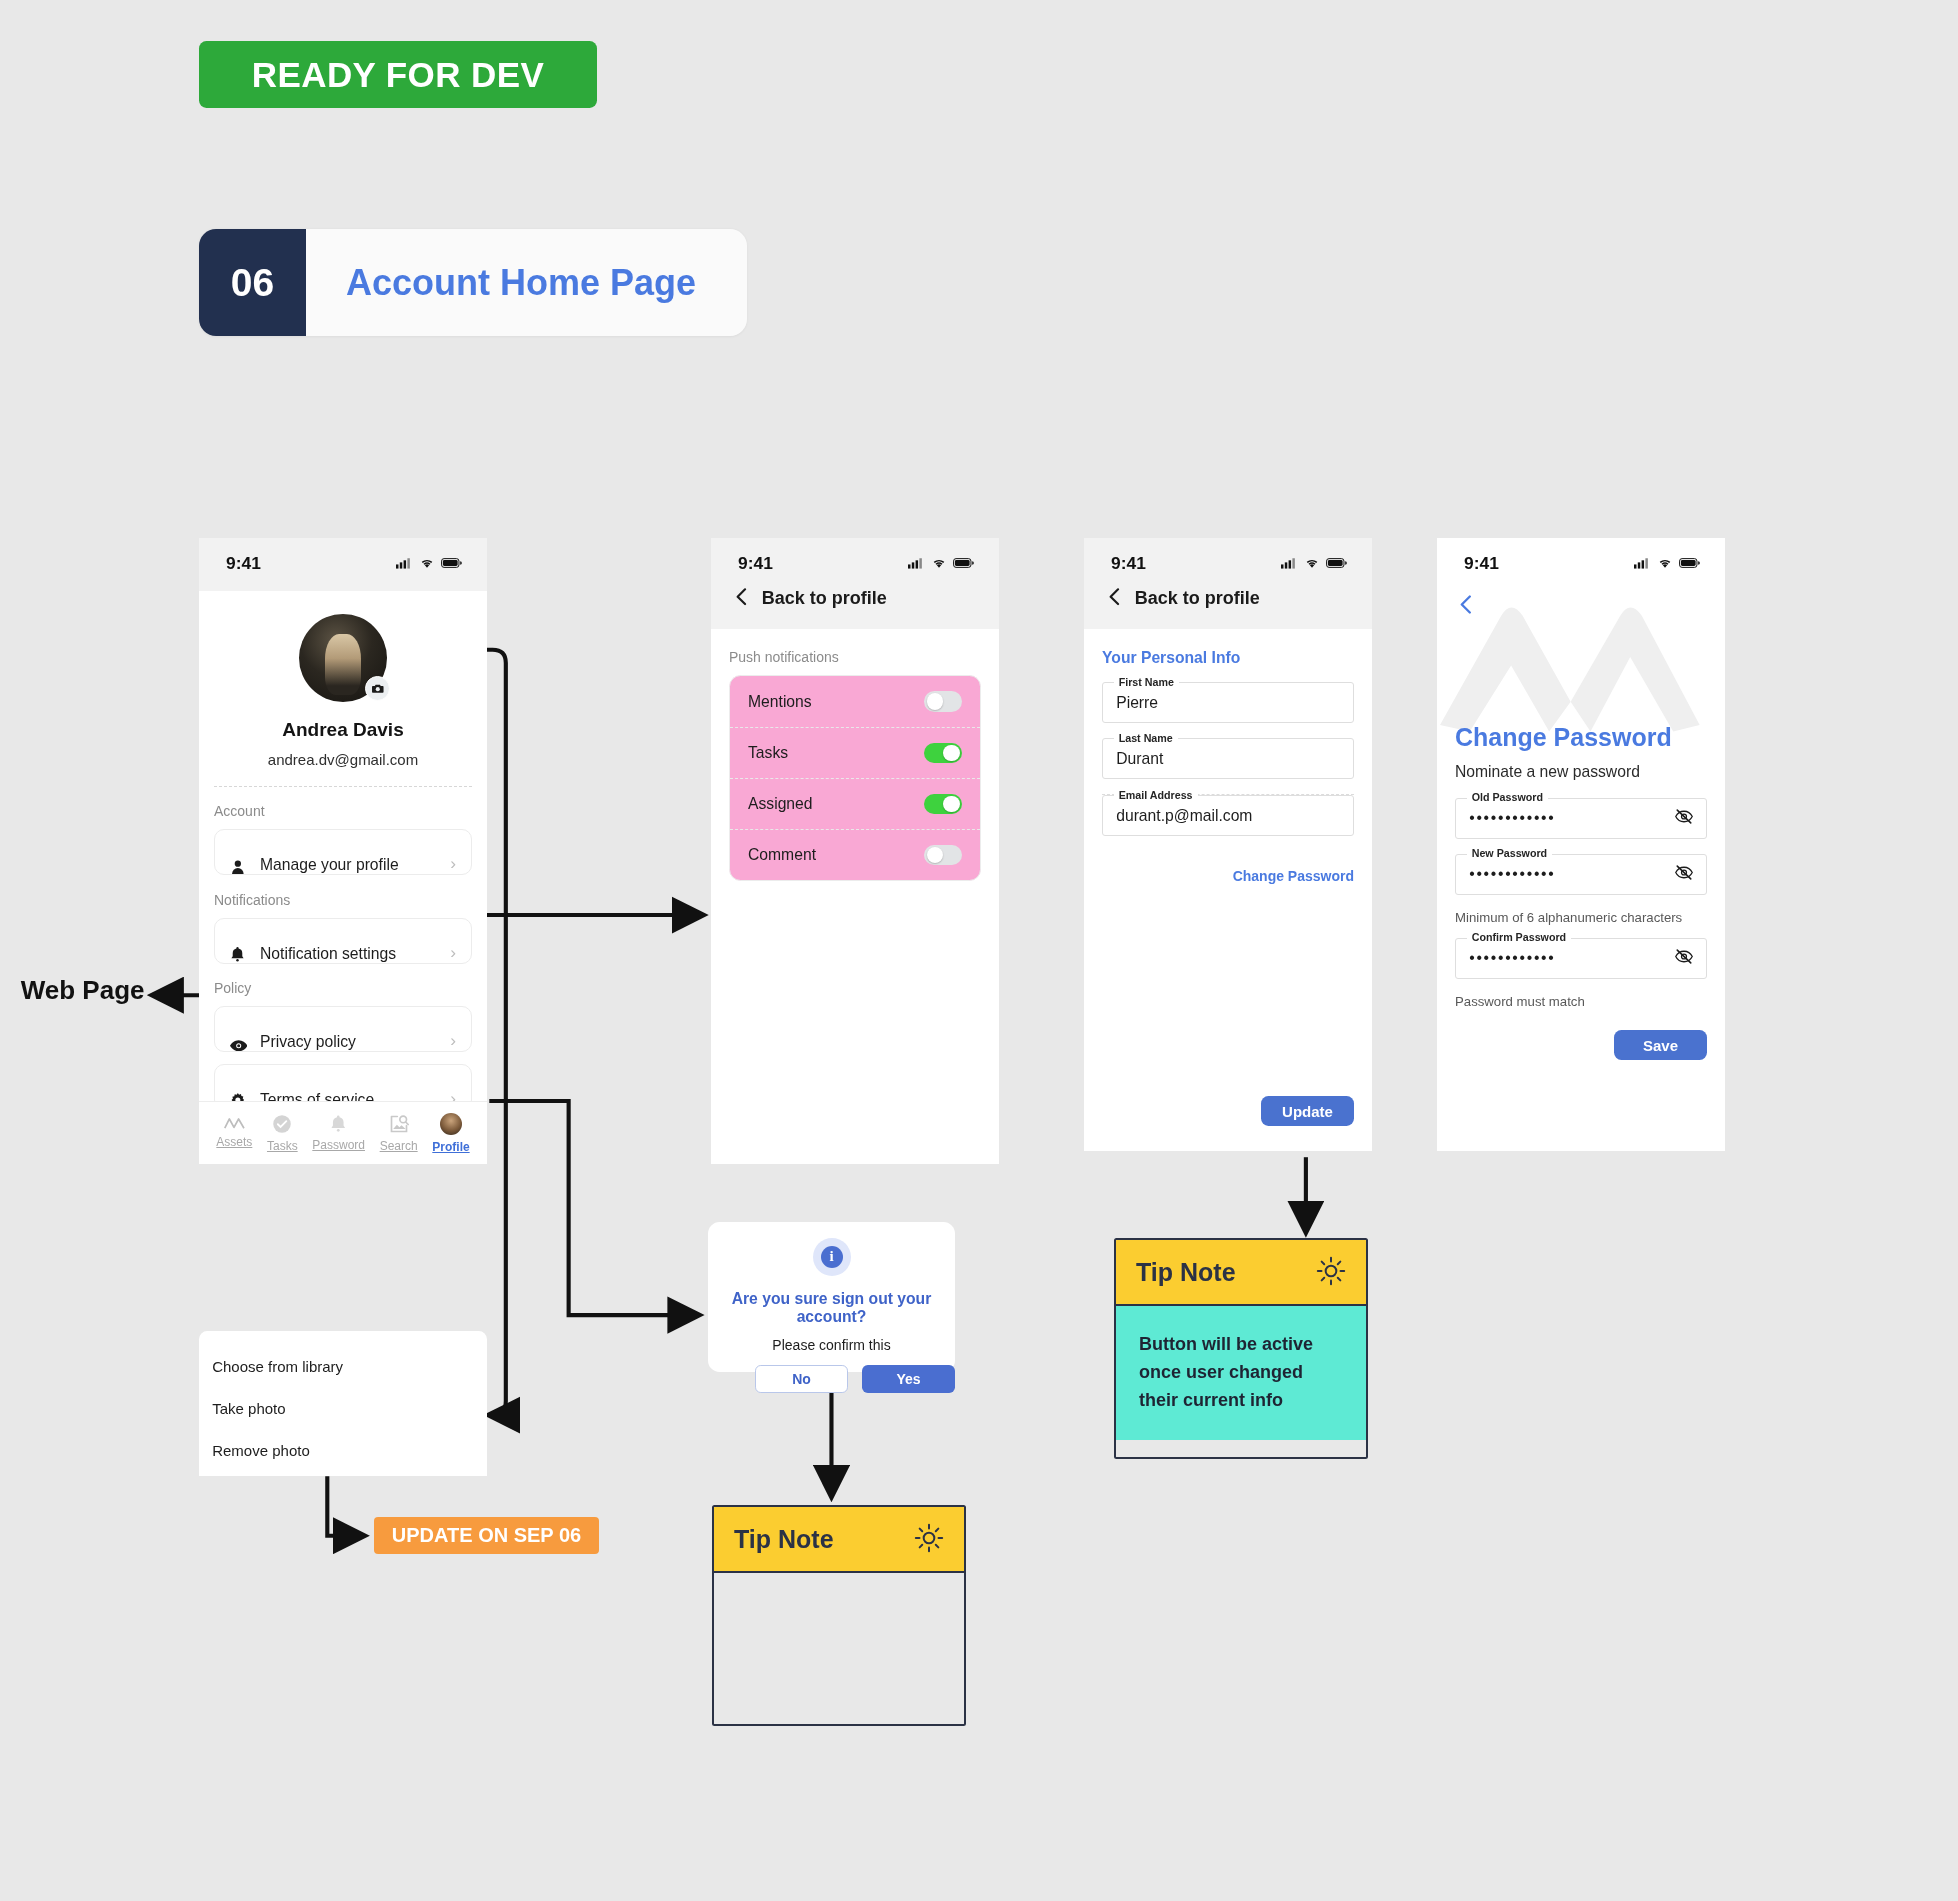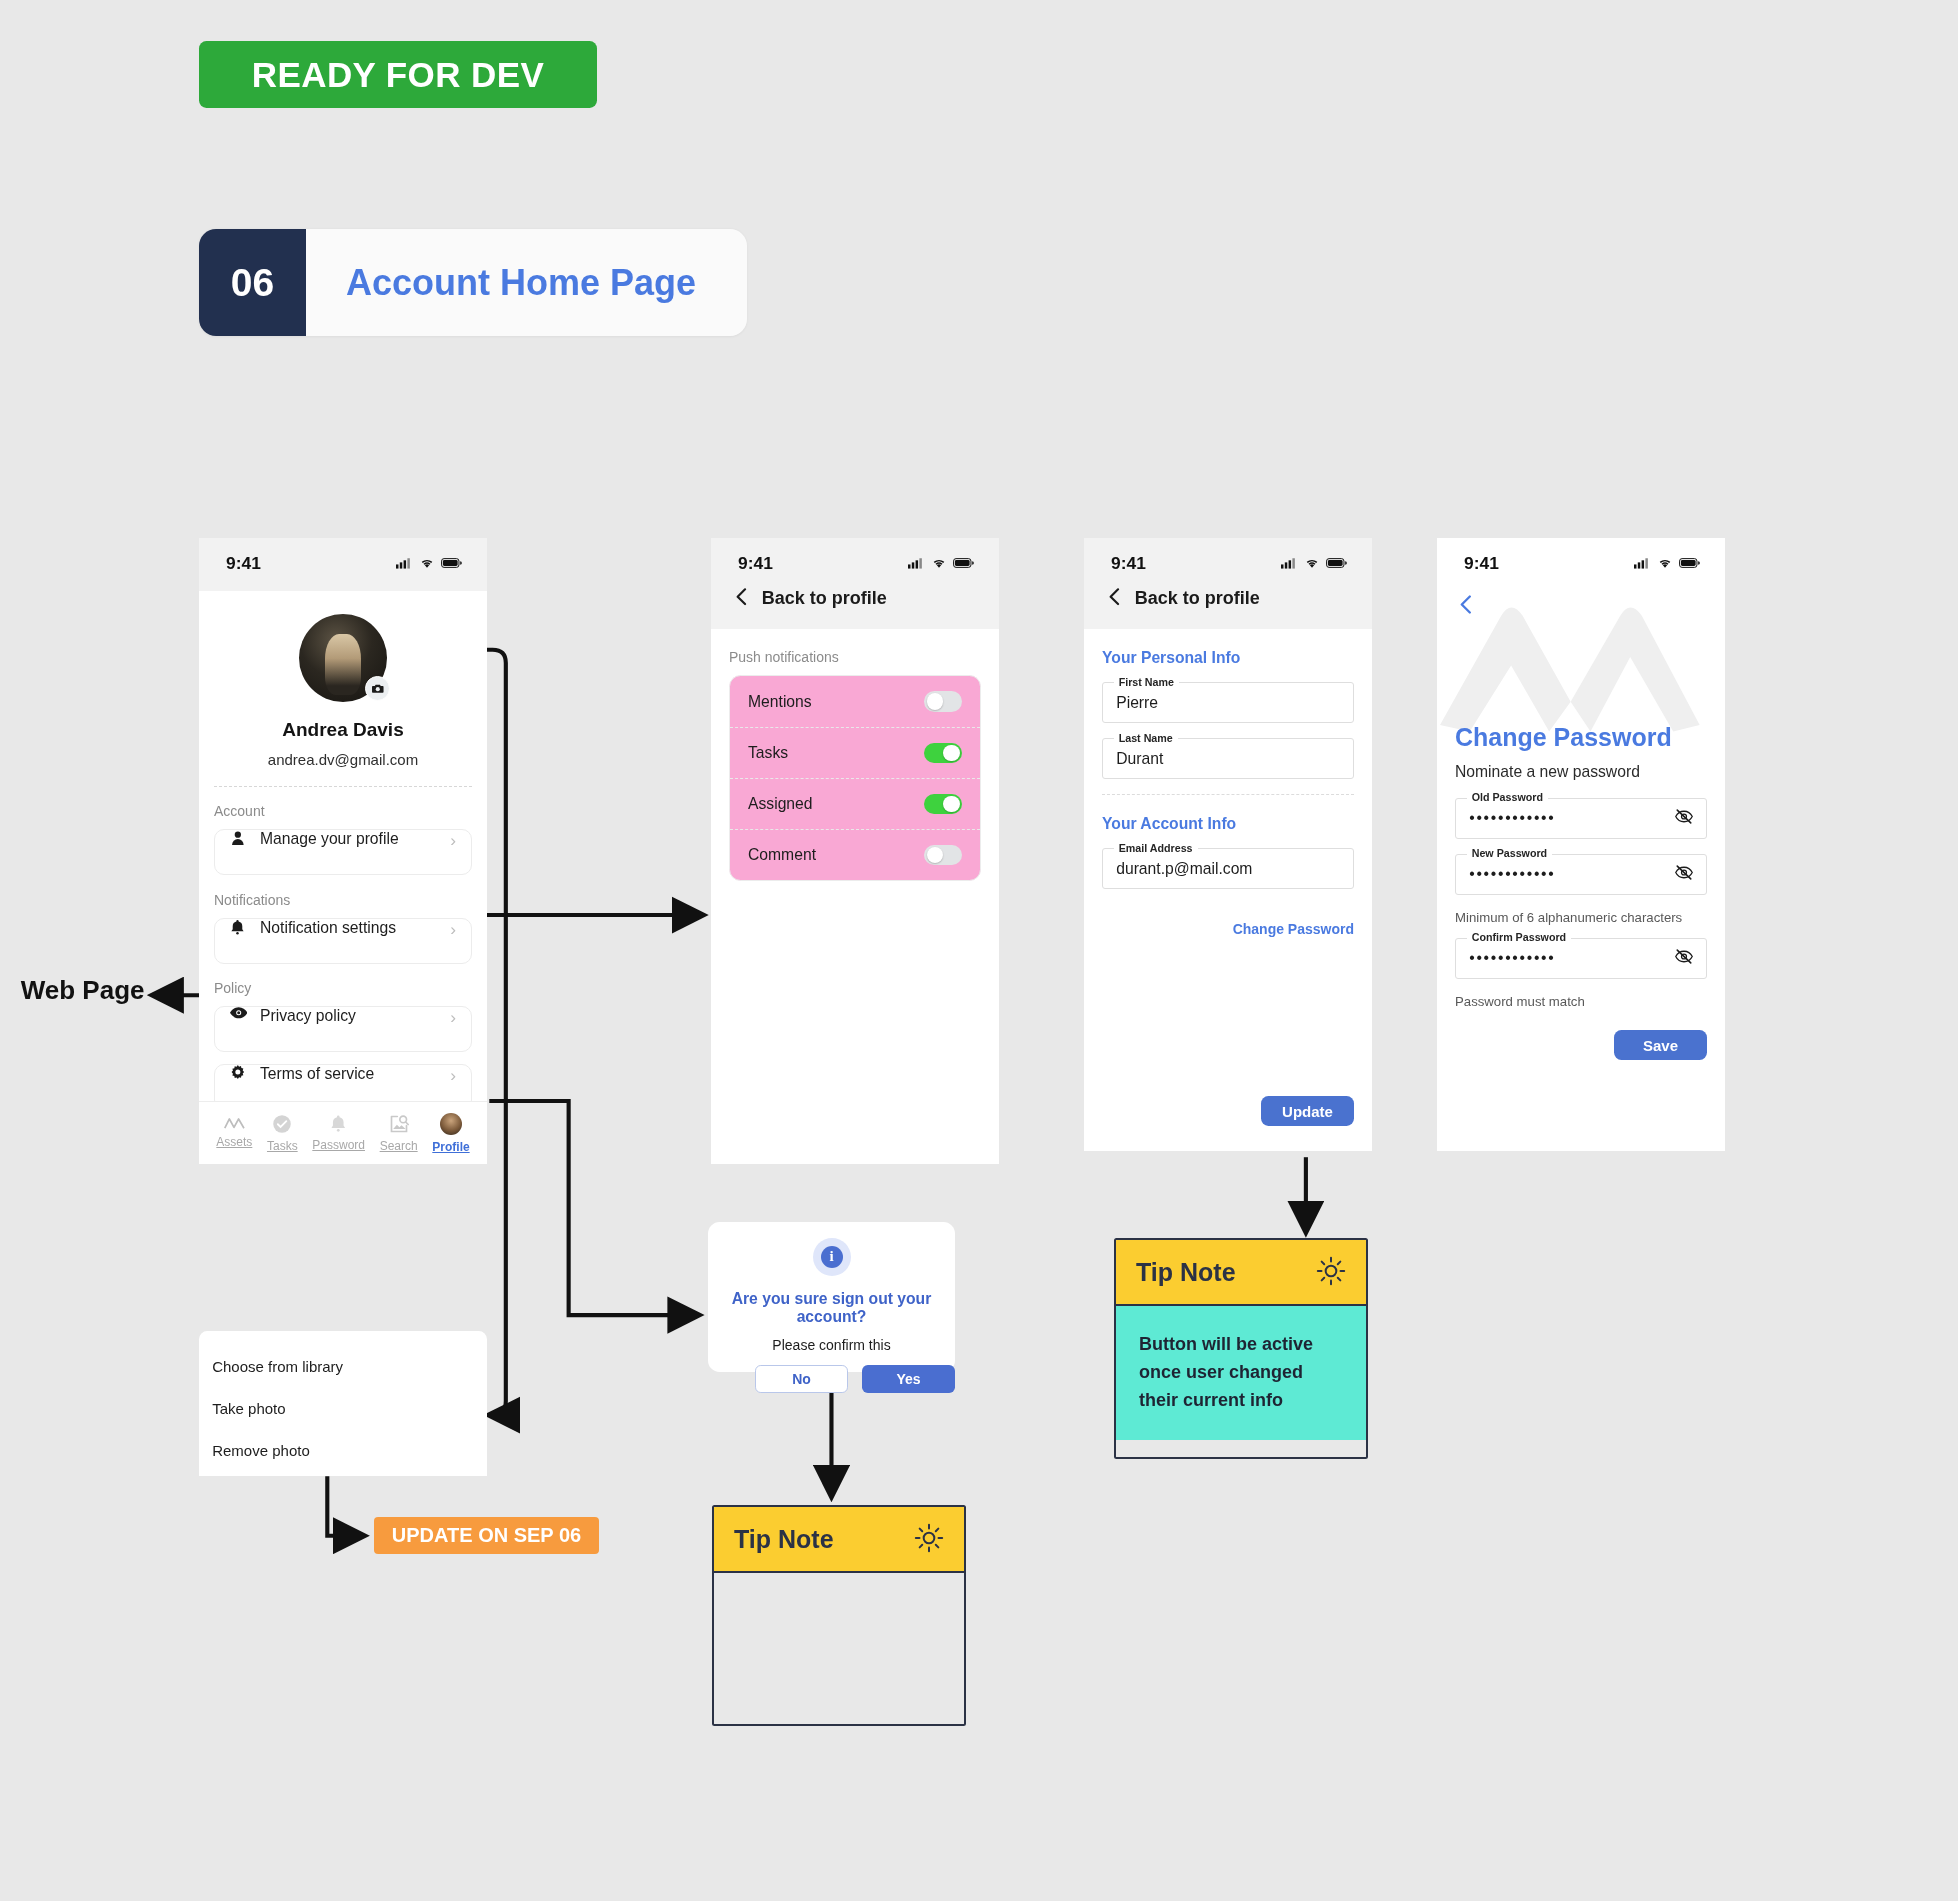--- a/index.html
+++ b/index.html
@@ -78,21 +78,21 @@
     width: 25px; height: 25px; border-radius: 50%;
     background: #eceff1; display: flex; align-items: center; justify-content: center;
     border: 1.7px solid #fff;
   }
   .uname { text-align: center; font-size: 19px; font-weight: bold; color: #141414; margin-top: 16.5px; }
   .uemail { text-align: center; font-size: 15px; color: #2f2f2f; margin-top: 10px; }
   .divider-dot { border-top: 0.8px dashed #d7d7d7; margin: 18px 15px 0; }
   .grp-label { font-size: 14px; color: #8b8b8b; padding: 16.5px 0 10px 15px; }
   .row-card {
     margin: 0 15px 0 15px; height: 46px; border: 0.8px solid #ececec; border-radius: 10px;
-    display: flex; align-items: flex-start; padding: 0 15px; background: #fff;
+    display: flex; align-items: flex-end; padding: 0 15px; background: #fff;
   }
   .row-card + .row-card { margin-top: 11.6px; }
   .row-ic { width: 25px; display: flex; align-items: center; }
   .row-txt { flex: 1; font-size: 15.7px; color: #1d1d1d; padding-left: 5px; }
   .chev { color: #bdbdbd; font-size: 17.4px; }
   .logout-stub {
     margin: 25px auto 0; width: 126px; height: 33px;
     border: 0.8px solid #e3d9c7; border-radius: 11.6px; background: #fff;
   }
   .tabbar {
@@ -473,21 +473,20 @@
     <div class="sec-blue">Your Personal Info</div>
     <div class="field">
       <span class="field-legend">First Name</span>
       <span class="field-val">Pierre</span>
     </div>
     <div class="field">
       <span class="field-legend">Last Name</span>
       <span class="field-val">Durant</span>
     </div>
     <div class="dashed-sep"></div>
-    <div class="sec-blue">Your Account Info</div>
     <div class="field">
       <span class="field-legend">Email Address</span>
       <span class="field-val">durant.p@mail.com</span>
     </div>
     <div class="link-right">Change Password</div>
     <div class="btn-primary" style="position:absolute; right:18px; bottom:25px; width:93px; height:30px;">Update</div>
   </div>
 
   <div class="phone" style="left:1437px; top:538px; width:288px; height:613px;">
     <svg class="watermark" viewBox="0 0 348 185">

